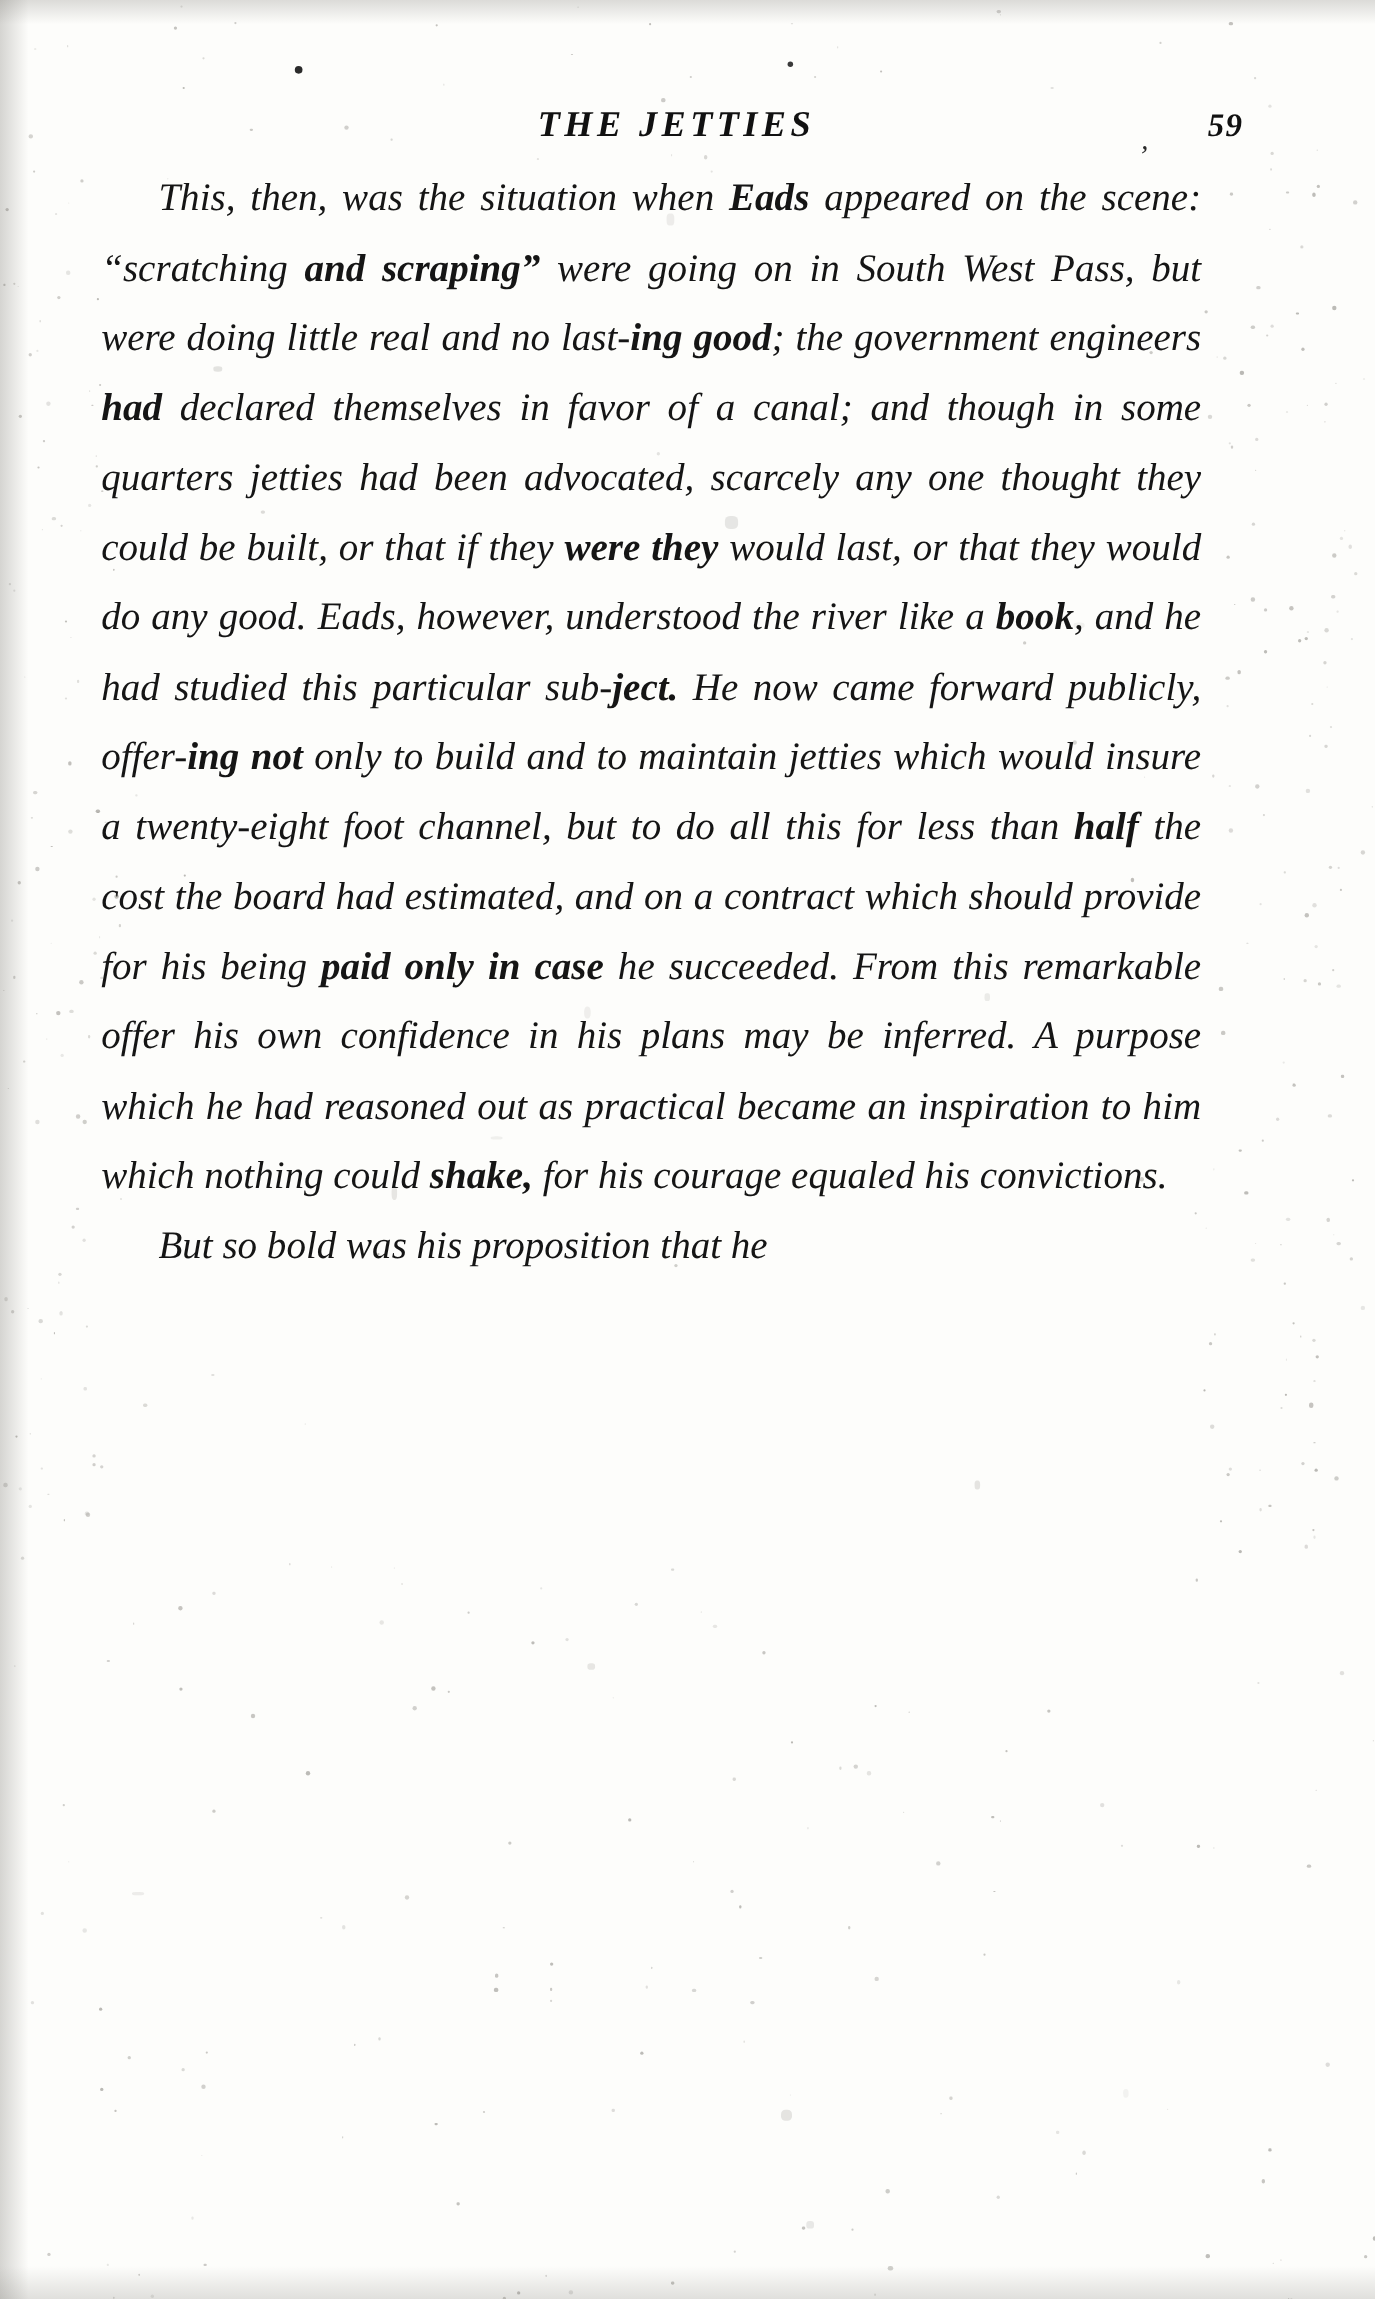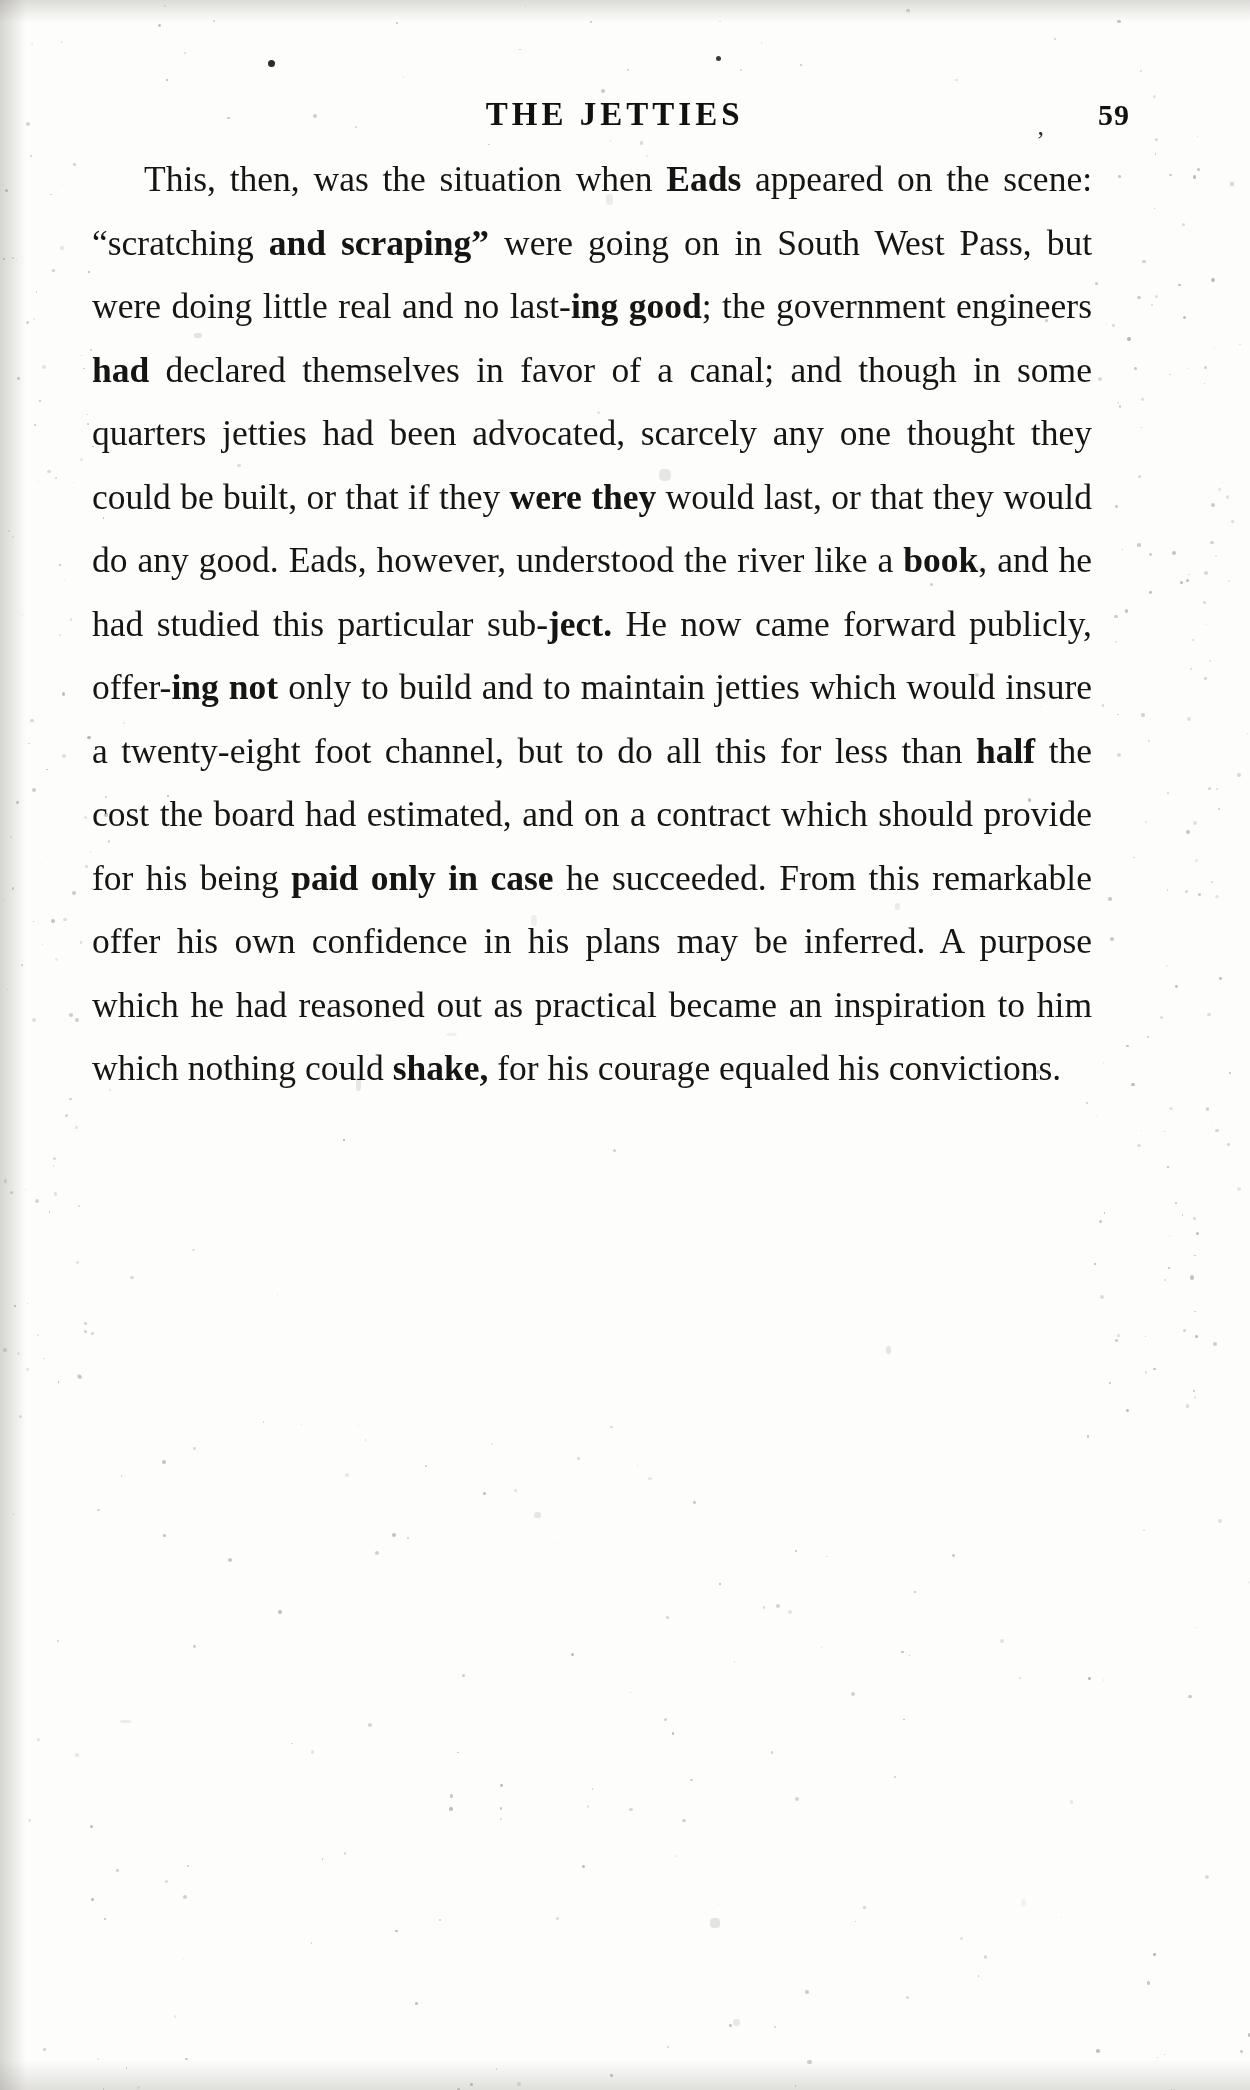--- a/index.html
+++ b/index.html
@@ -14,20 +14,21 @@
     overflow: hidden;
     font-family: "Liberation Serif", serif;
     color: #111111;
   }
 
   
   .page {
     position: absolute;
     inset: 0;
     background: #fdfdfb;
+    font-style: italic;
   }
   .speckles {
     position: absolute;
     inset: 0;
     pointer-events: none;
     opacity: .55;
   }
   .speck {
     position: absolute;
     background: #6d6a63;
@@ -574,15 +575,16 @@
   <div class="running-head">
     <span class="title">THE JETTIES</span>
     <span class="folio-mark">,</span>
     <span class="folio">59</span>
   </div>
   <div class="head-dot-left"></div>
   <div class="head-dot-right"></div>
 
   <div class="body-text" id="body-text">
       <p class="indent"><span>This, then, was the situation when </span><b>Eads</b><span> appeared on the scene: “scratching </span><b>and scraping”</b><span> were going on in South West Pass, but were doing little real and no last-</span><b>ing good</b><span>; the government engineers </span><b>had</b><span> declared themselves in favor of a canal; and though in some quarters jetties had been advocated, scarcely any one thought they could be built, or that if they </span><b>were they</b><span> would last, or that they would do any good. Eads, however, understood the river like a </span><b>book</b><span>, and he had studied this particular sub-</span><b>ject.</b><span>  He now came forward publicly, offer-</span><b>ing not</b><span> only to build and to maintain jetties which would insure a twenty-eight foot channel, but to do all this for less than </span><b>half</b><span> the cost the board had estimated, and on a contract which should provide for his being </span><b>paid only in case</b><span> he succeeded.  From this remarkable offer his own confidence in his plans may be inferred.  A purpose which he had reasoned out as practical became an inspiration to him which nothing could </span><b>shake,</b><span> for his courage equaled his convictions.</span></p>
+      <p class="indent last-line-nofill"><span>But so bold was his proposition that he</span></p>
     </div>
 
 </div>
 
 </body></html>

